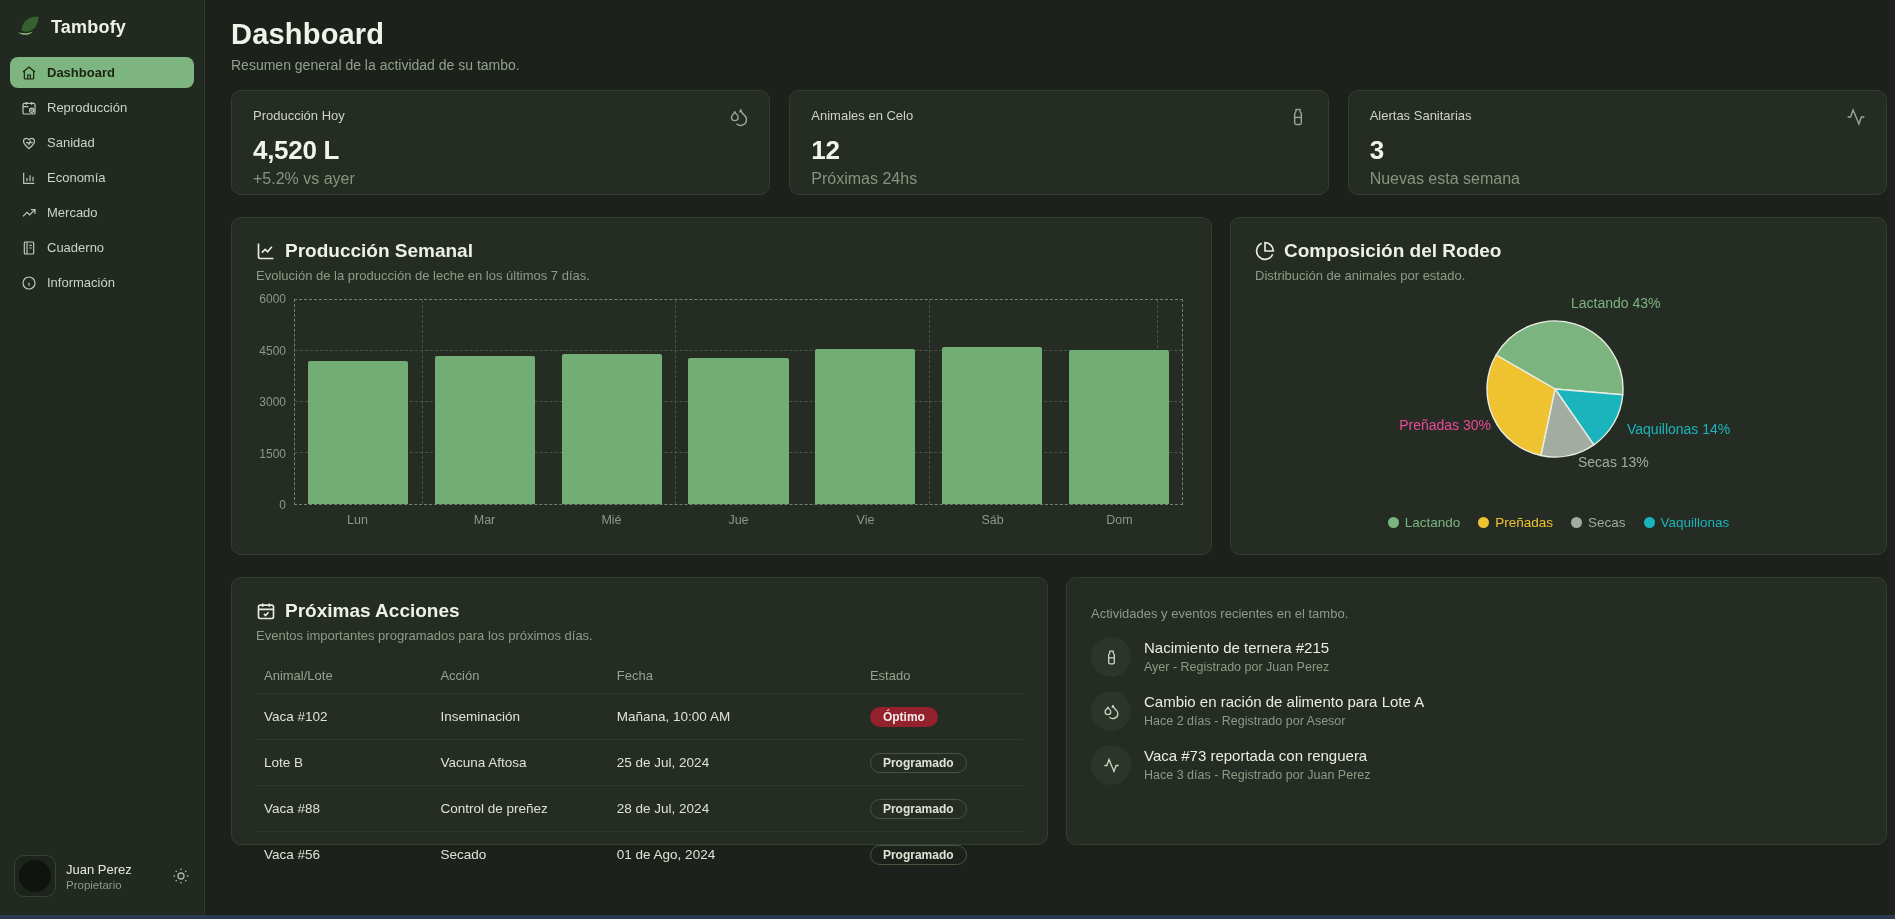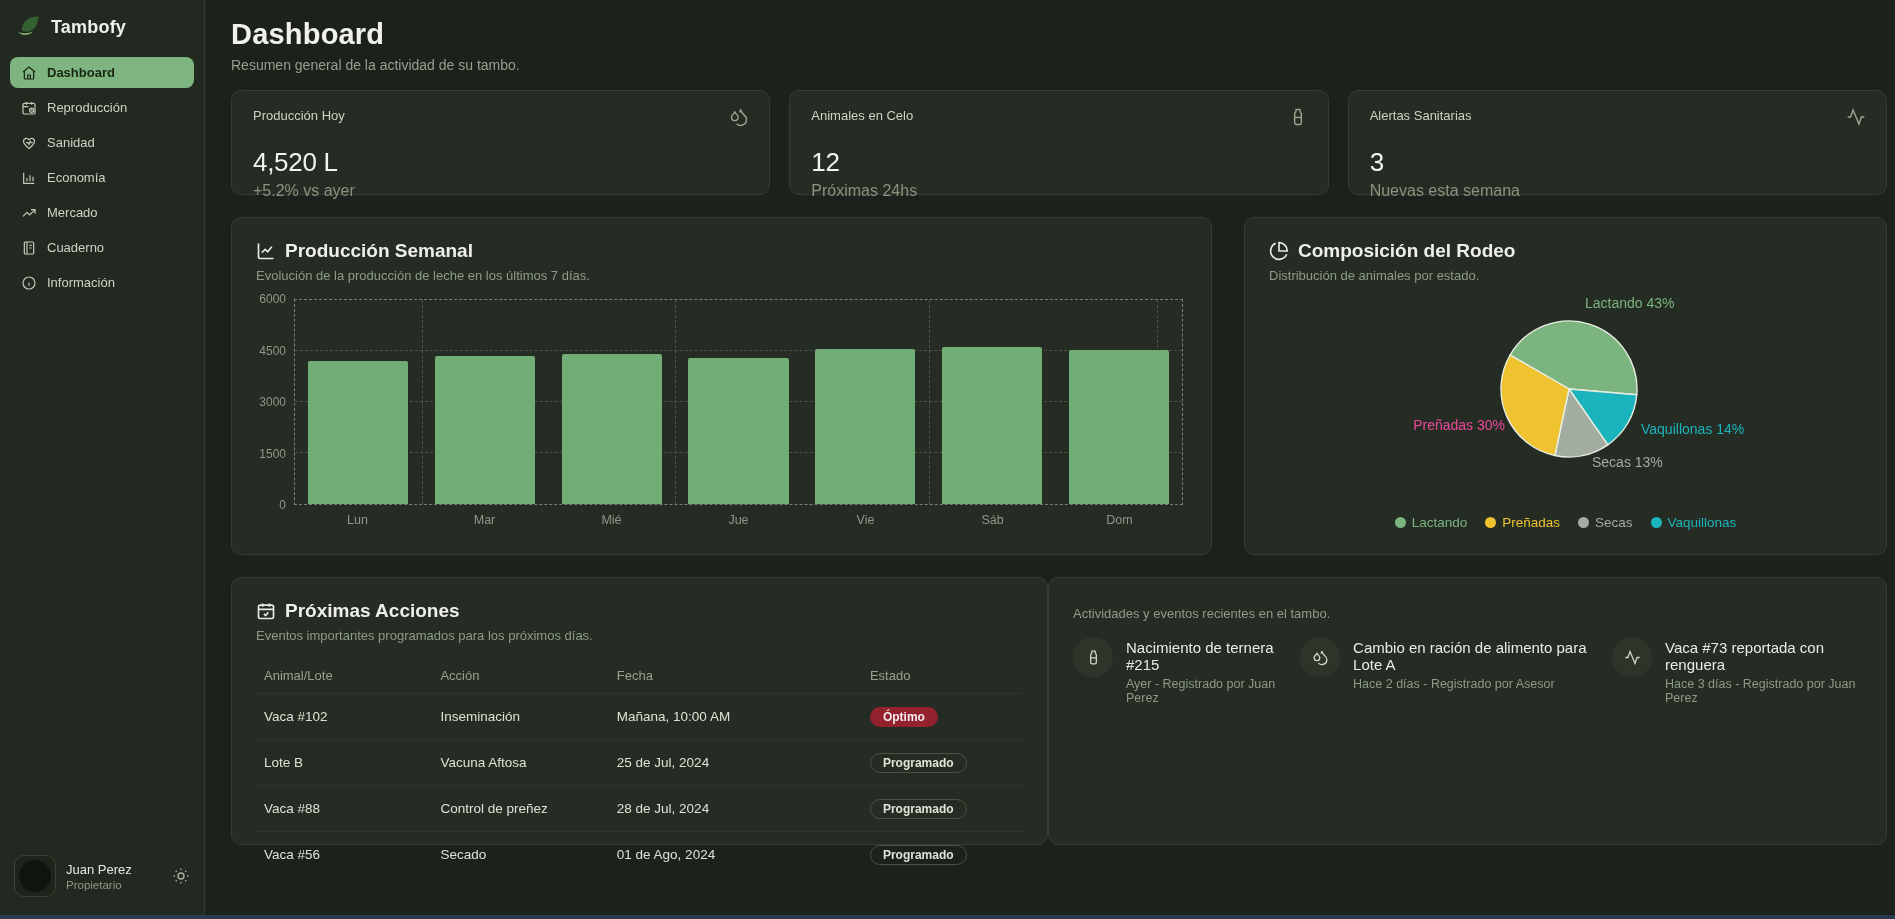--- a/index.html
+++ b/index.html
@@ -25,26 +25,26 @@
   .theme-toggle svg { width:18px; height:18px; stroke:#a8b39f; }
 
   
   .main { flex:1; padding:18px 8px 0 26px; }
   .page-title { font-size:29px; font-weight:bold; color:#f1f3ea; letter-spacing:.2px; }
   .page-subtitle { margin-top:6px; font-size:14px; color:#93a08c; }
 
   .stats-row { display:flex; gap:19px; margin-top:17px; }
   .stat-card { flex:1; height:105px; background:#252c23; border:1px solid #343e30; border-radius:10px; padding:17px 21px; position:relative; }
   .stat-label { font-size:13px; color:#ccd3c4; }
-  .stat-value { margin-top:24px; font-size:26px; font-weight:normal; color:#f2f4ec; letter-spacing:-.3px; }
+  .stat-value { margin-top:12px; font-size:26px; font-weight:bold; color:#f2f4ec; letter-spacing:-.3px; }
   .stat-note { margin-top:4px; font-size:16px; color:#87947f; }
   .stat-icon { position:absolute; top:16px; right:20px; }
   .stat-icon svg { width:20px; height:20px; stroke:#9aa791; }
 
-  .charts-row { display:flex; gap:32px; margin-top:22px; height:338px; }
+  .charts-row { display:flex; gap:18px; margin-top:22px; height:338px; }
   .card { background:#252c23; border:1px solid #343e30; border-radius:10px; padding:22px 24px; }
   .card-head { display:flex; align-items:center; gap:9px; }
   .card-head svg { width:20px; height:20px; stroke:#e7eae1; }
   .card-title { font-size:19px; font-weight:bold; color:#eef0e8; }
   .card-subtitle { margin-top:6px; font-size:13px; color:#8e9b87; }
 
   
   .bar-card { width:981px; min-width:981px; }
   .bar-chart { display:flex; margin-top:16px; }
   .y-axis { width:38px; position:relative; height:206px; }
@@ -65,33 +65,33 @@
   .pie-callout { position:absolute; font-size:14px; white-space:nowrap; }
   .co-0 { left:316px; top:6px; }
   .co-1 { left:372px; top:132px; }
   .co-2 { left:323px; top:165px; }
   .co-3 { left:128px; top:128px; width:108px; text-align:right; }
   .pie-legend { display:flex; justify-content:center; gap:18px; margin-top:14px; }
   .legend-item { display:flex; align-items:center; gap:6px; font-size:13.5px; }
   .legend-dot { width:11px; height:11px; border-radius:50%; }
 
   
-  .bottom-row { display:flex; gap:0; margin-top:22px; height:268px; }
+  .bottom-row { display:flex; gap:18px; margin-top:22px; height:268px; }
   .actions-card { width:817px; min-width:817px; }
   .records-card { flex:1; }
   .table { margin-top:14px; }
   .t-row { display:flex; align-items:center; height:46px; border-top:1px solid #2e372a; font-size:13.5px; color:#dde2d4; }
   .t-head { height:36px; border-top:none; font-size:13px; color:#97a28f; }
   .tc { padding-left:8px; }
   .c1 { width:23%; } .c2 { width:23%; } .c3 { width:33%; } .c4 { flex:1; }
   .badge { display:inline-block; padding:3px 13px; border-radius:999px; font-size:12px; font-weight:bold; }
   .badge-danger { background:#93212e; color:#f4ece9; }
   .badge-outline { border:1px solid #49533f; color:#dfe3d6; padding:2px 12px; }
 
-  .records-list { margin-top:16px; display:flex; flex-direction:row; gap:14px; }
+  .records-list { margin-top:16px; display:flex; flex-direction:column; gap:14px; }
   .record-item { display:flex; gap:13px; align-items:flex-start; }
   .record-bubble { width:40px; height:40px; border-radius:50%; background:#2d352a; display:flex; align-items:center; justify-content:center; flex:none; }
   .record-bubble svg { width:17px; height:17px; stroke:#cfd7c7; }
   .record-title { font-size:15px; color:#e9ece2; padding-top:2px; }
   .record-meta { margin-top:4px; font-size:12.5px; color:#8d9a85; }
 
   .bottom-strip { position:absolute; left:0; right:0; bottom:0; height:4px; background:#2b3950; }
 </style>
 </head>
 <body>

